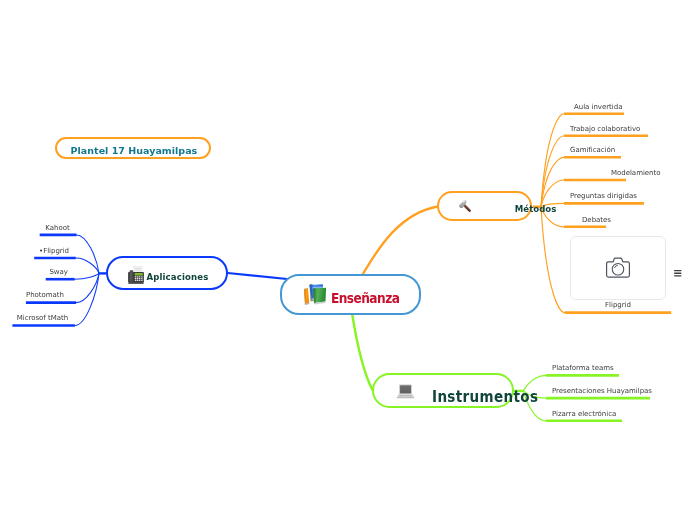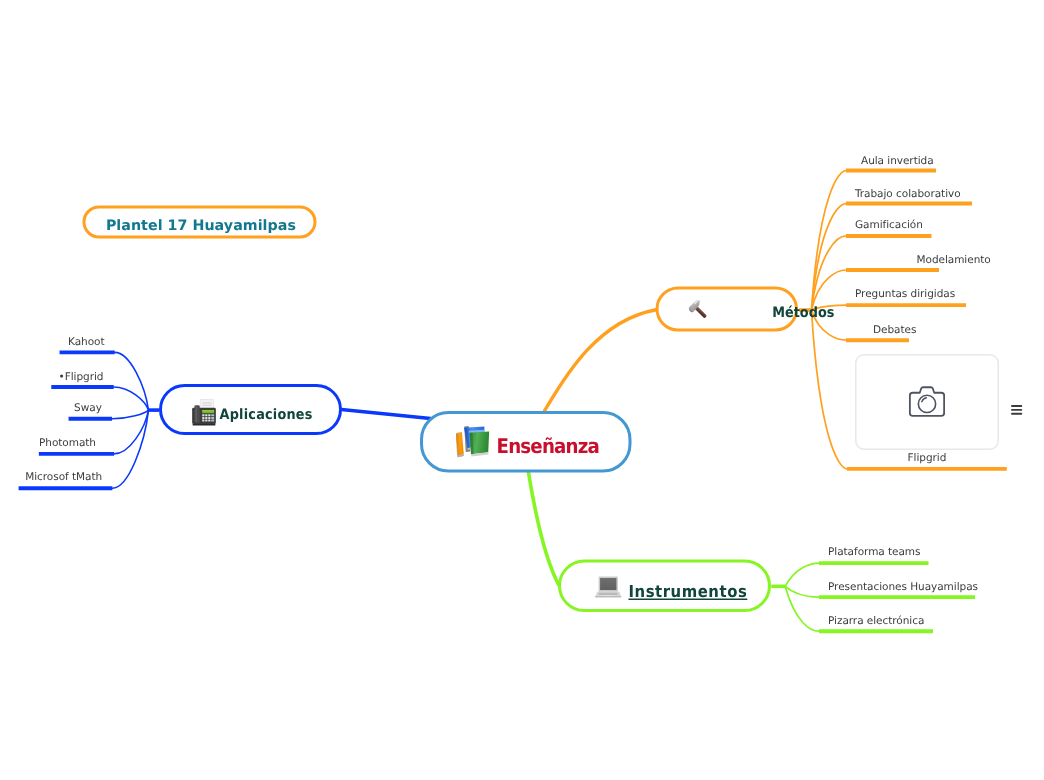--- a/index.html
+++ b/index.html
@@ -26,21 +26,21 @@
   #n-centro .lbl{color:#c8102e;font-size:13.5px;letter-spacing:-0.54px;left:49px;top:14.2px;}
   #ic-books{left:21.7px;top:8.6px;}
 
   #n-metodos{left:437px;top:191px;width:95px;height:30px;border-width:2px;
              border-color:#ffa01f;border-radius:15px;}
   #n-metodos .lbl{color:#11453c;font-size:9.5px;letter-spacing:0.02px;left:34.8px;top:10px;margin-left:41px;}
   #ic-hammer{left:18.6px;top:7.2px;}
 
   #n-instrumentos{left:372px;top:373px;width:142px;height:35px;border-width:2px;
                   border-color:#86f523;border-radius:18px;}
-  #n-instrumentos .lbl{color:#11453c;font-size:11px;letter-spacing:0.367px;left:45px;top:13.1px;text-decoration:underline;}
+  #n-instrumentos .lbl{color:#11453c;font-size:15px;letter-spacing:0.367px;left:58px;top:13.1px;}
   #ic-laptop{left:21.5px;top:9.3px;}
 
   #n-aplicaciones{left:106px;top:256px;width:122px;height:34px;border-width:2px;
                   border-color:#0b39fc;border-radius:17px;}
   #n-aplicaciones .lbl{color:#11453c;font-size:9.5px;letter-spacing:0.145px;left:38.4px;top:13.2px;}
   #ic-fax{left:19.3px;top:7px;}
 
   
   .leaf{position:absolute;white-space:nowrap;color:#3b3c3e;font-size:7px;
         letter-spacing:-0.03px;font-family:"DejaVu Sans",sans-serif;line-height:9px;}

